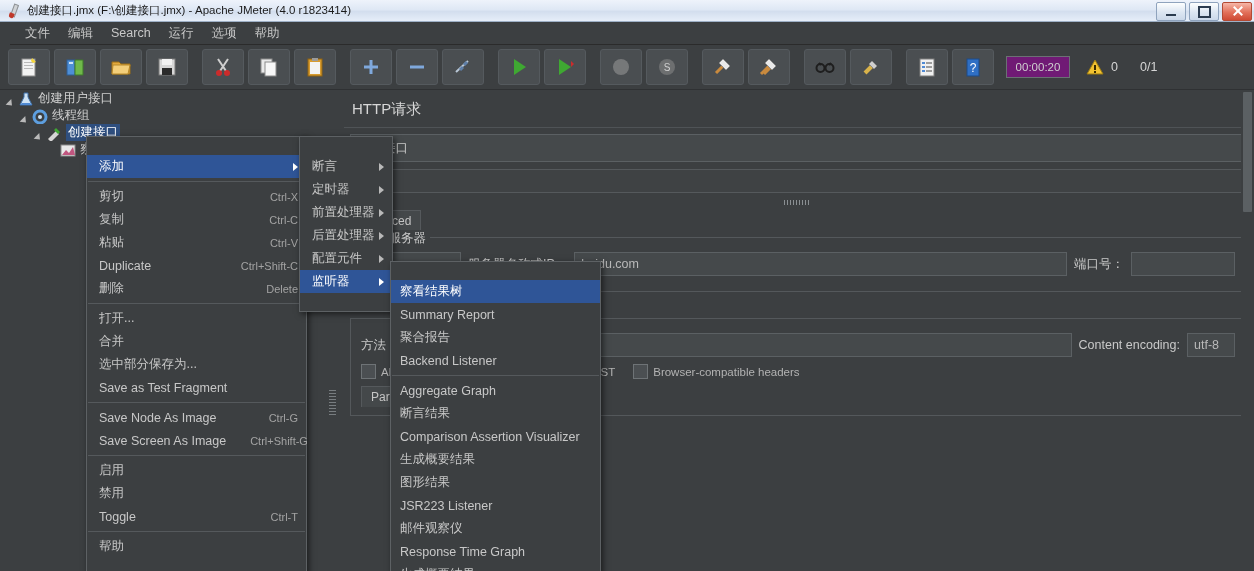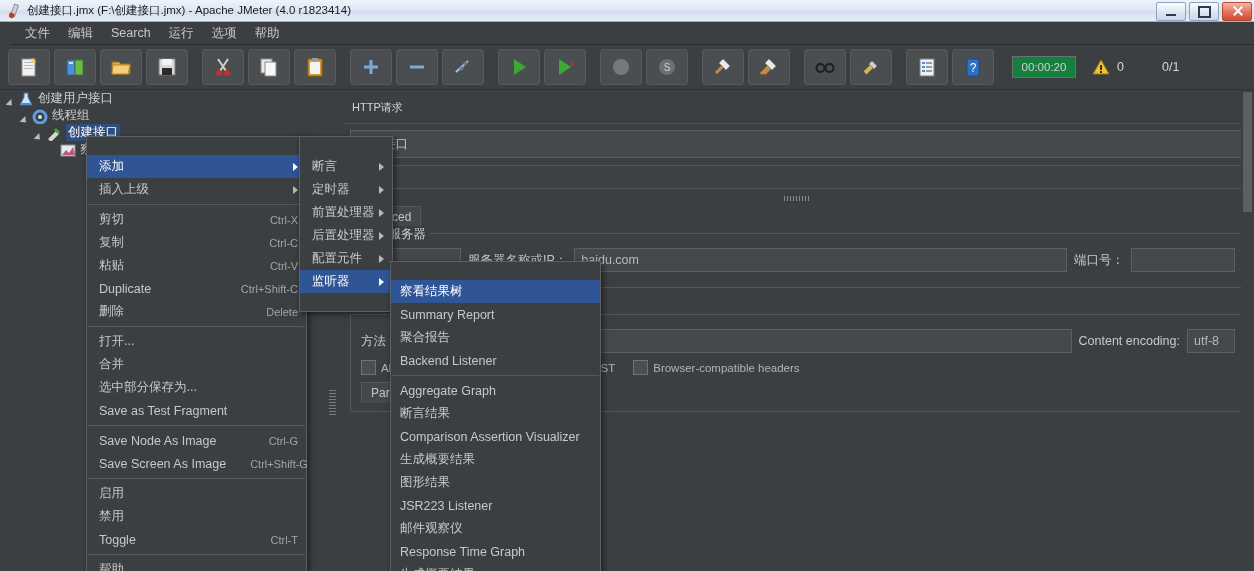--- a/index.html
+++ b/index.html
@@ -69,28 +69,28 @@
     display:flex;align-items:center;box-sizing:border-box;padding-left:6px;
   }
   .tb{
     width:40px;height:34px;margin:0 2px;border:1px solid #555a5e;border-radius:3px;
     background:#4a4e51;display:flex;align-items:center;justify-content:center;
     position:relative;flex:none;
   }
   .tb.sep-after{margin-right:12px;}
   .tb svg{display:block;}
   .timerbox{
-    margin-left:16px;width:62px;height:20px;border:1px solid #6b7074;
-    background:#15803d;color:#cfcfcf;font-size:11.5px;
+    margin-left:10px;width:62px;height:20px;border:1px solid #6b7074;
+    background:#701a75;color:#cfcfcf;font-size:11.5px;
     display:flex;align-items:center;justify-content:center;flex:none;
     font-family:"Liberation Sans","DejaVu Sans",sans-serif;
   }
   .warnwrap{display:flex;align-items:center;margin-left:16px;flex:none;}
   .warncount{margin-left:7px;color:#d6d6d6;font-size:12.5px;}
-  .ratio{margin-left:38px;color:#d6d6d6;font-size:12.5px;flex:none;}
+  .ratio{margin-left:22px;color:#d6d6d6;font-size:12.5px;flex:none;}
 
   
   .tree-panel{
     position:absolute;left:0;top:90px;width:326px;height:481px;
     background:#3c3f41;border-right:1px solid #2b2b2b;overflow:hidden;
   }
   .tree-row{height:17px;display:flex;align-items:flex-end;white-space:nowrap;font-size:12.5px;color:#cfcfcf;}
   .tree-row .twist{
     width:11px;height:11px;margin-right:1px;flex:none;position:relative;
   }
@@ -107,21 +107,21 @@
   .divider .grip{
     position:absolute;left:3px;top:300px;width:7px;height:26px;
     background:repeating-linear-gradient(to bottom,#787d80 0 1px,transparent 1px 3px);
   }
 
   .right-panel{
     position:absolute;left:340px;top:90px;width:914px;height:481px;
     background:#3c3f41;overflow:hidden;
   }
   .panel-title{
-    padding:10px 0 8px 12px;font-size:11px;color:#d6d6d6;
+    padding:10px 0 8px 12px;font-size:15px;color:#d6d6d6;
   }
   .hr{height:1px;background:#4f5356;margin:0 4px;}
   .name-field{
     margin:6px 8px 0 10px;height:26px;background:#45494b;
     border:1px solid #5b6063;display:flex;align-items:center;padding-left:7px;
     color:#c9c9c9;font-size:12.5px;
   }
   .comment-field{
     margin:7px 8px 0 10px;height:22px;background:#3f4244;border:1px solid #55595c;
   }
@@ -457,24 +457,20 @@
     <div class="vscroll">
       <div class="thumb"></div>
     </div>
   </div>
 
   <div class="menu" id="ctx-menu">
       <div class="row hl">
         <span>添加</span>
         <span class="arrow"></span>
       </div>
-      <div class="row">
-        <span>插入上级</span>
-        <span class="arrow"></span>
-      </div>
       <div class="msep"></div>
       <div class="row">
         <span>剪切</span>
         <span class="acc">Ctrl-X</span>
       </div>
       <div class="row">
         <span>复制</span>
         <span class="acc">Ctrl-C</span>
       </div>
       <div class="row">

